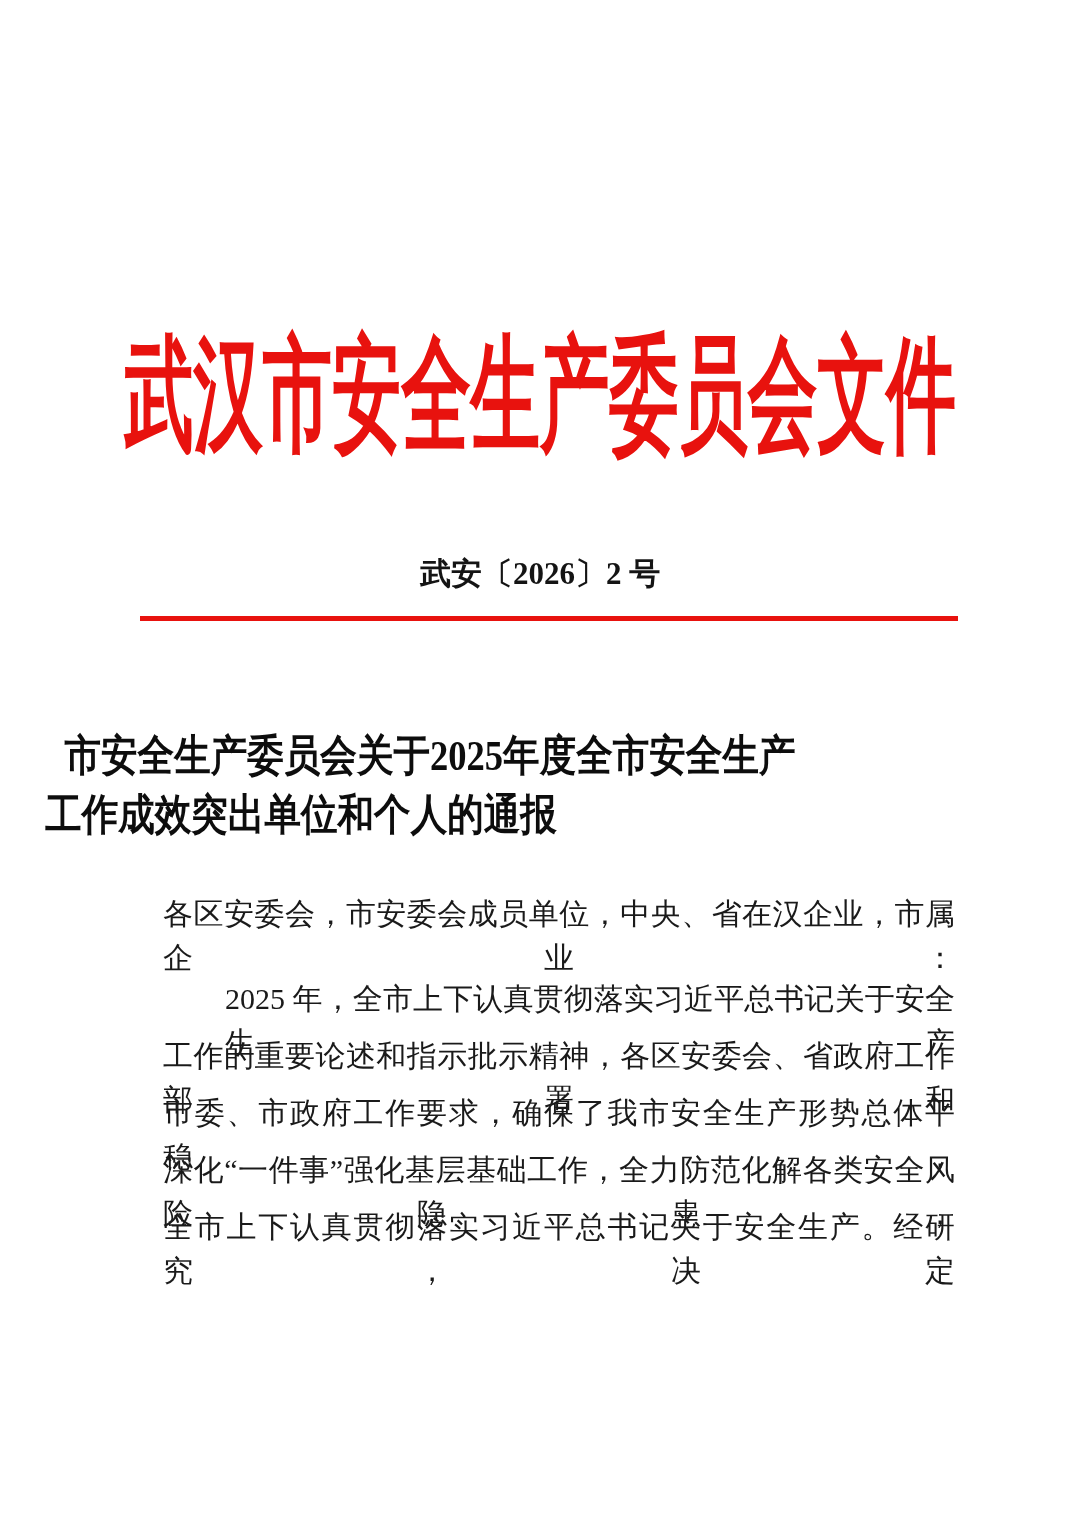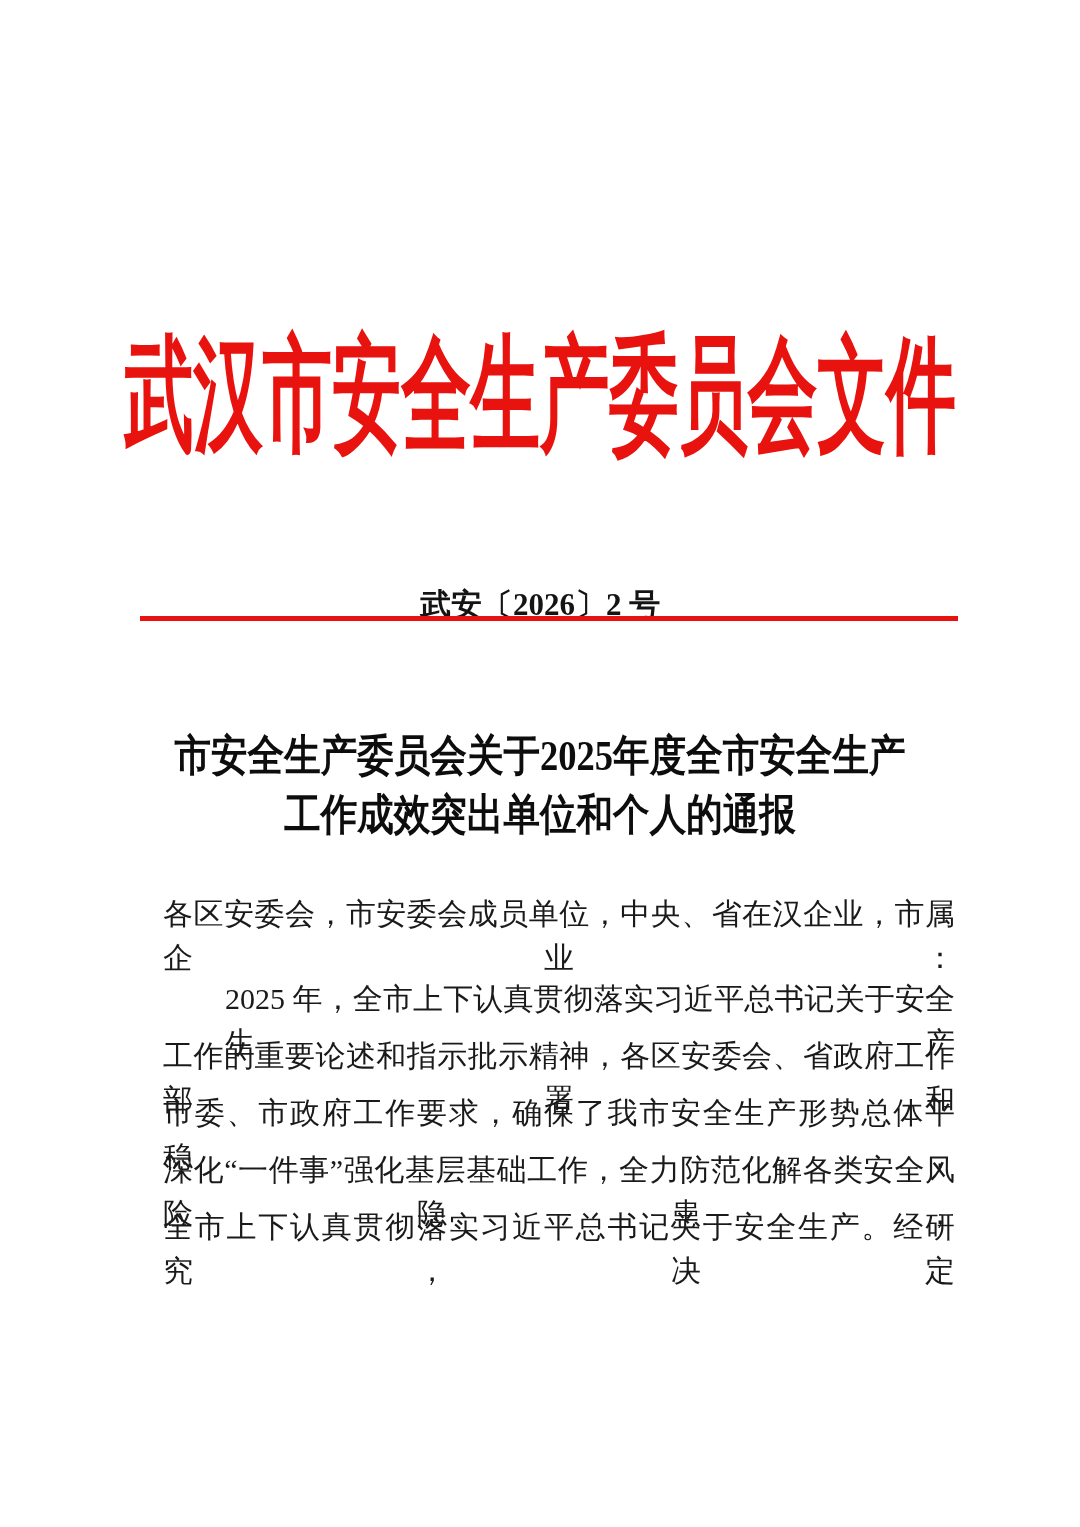--- a/index.html
+++ b/index.html
@@ -28,21 +28,21 @@
     transform-origin: center;
     white-space: nowrap;
     font-size: 126px;
     line-height: 1.05;
     font-weight: bold;
     color: var(--red);
   }
   
   .doc-number {
     position: absolute;
-    top: 586px;
+    top: 555px;
     left: 0;
     width: 100%;
     text-align: center;
     font-size: 31px;
     line-height: 38px;
     font-weight: 600;
     color: var(--ink);
   }
   
   .red-line {
@@ -54,21 +54,21 @@
     background: var(--red);
   }
   
   .doc-title {
     position: absolute;
     top: 726px;
     left: 0;
     width: 100%;
     display: flex;
     flex-direction: column;
-    align-items: center;
+    align-items: flex-start;
   }
   .title-line {
     font-size: 43px;
     font-weight: bold;
     line-height: 59px;
     white-space: nowrap;
     transform: scaleX(0.85);
     transform-origin: center;
     color: #0d0d0d;
   }

